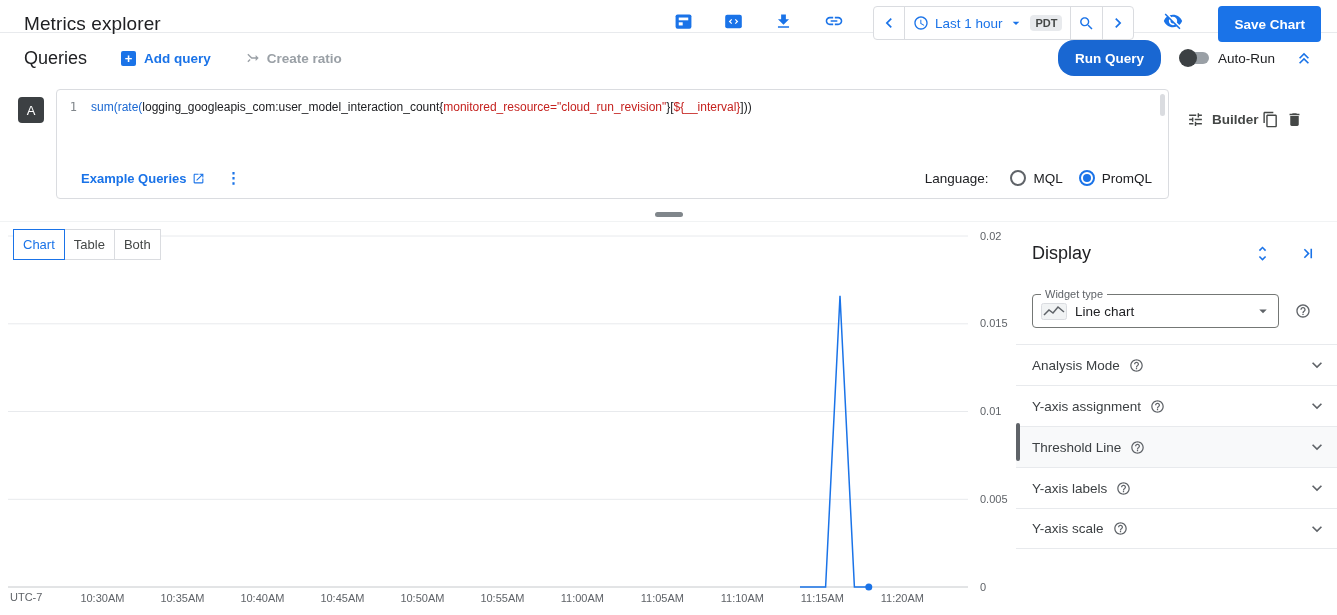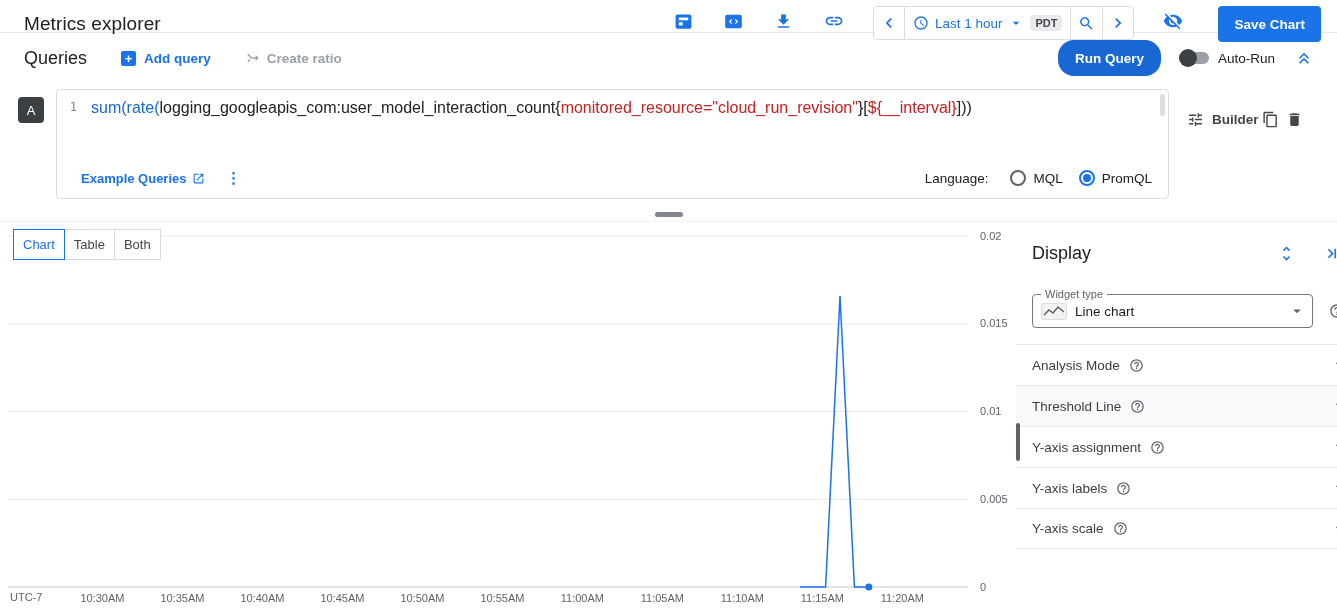--- a/index.html
+++ b/index.html
@@ -28,21 +28,21 @@
 .autorun{display:flex;align-items:center;gap:9px;margin-left:6px}
 .toggle{width:28px;height:12px;border-radius:6px;background:#9aa0a6;position:relative;display:inline-block}
 .toggle .knob{position:absolute;left:-2px;top:-3px;width:18px;height:18px;border-radius:50%;background:#3c4043}
 .autorun-label{font-size:13.5px}
 
 .query-section{display:flex;align-items:flex-start;padding:6px 16px 8px 16px}
 .query-letter{width:26px;height:26px;background:#3c4043;color:#fff;border-radius:4px;display:flex;align-items:center;justify-content:center;font-size:13px;margin:8px 12px 0 2px;flex:none}
 .editor-box{width:1113px;border:1px solid #dadce0;border-radius:4px;flex:none;background:#fff}
 .code-area{position:relative;min-height:68px;padding-top:9px;display:flex}
 .line-num{width:34px;text-align:right;padding-right:14px;color:#80868b;font-family:"DejaVu Sans Mono",monospace;font-size:12px;line-height:17px}
-.code-line{font-family:"DejaVu Sans Mono",monospace;font-size:16px;line-height:17px;white-space:pre}
+.code-line{font-family:"DejaVu Sans Mono",monospace;font-size:12px;line-height:17px;white-space:pre}
 .mini-scrollbar{position:absolute;top:4px;right:3px;width:5px;height:22px;border-radius:3px;background:#dadce0}
 .editor-footer{display:flex;align-items:center;height:40px;padding:0 16px 0 24px}
 .example-link{display:inline-flex;align-items:center;gap:5px;color:#1a73e8;font-size:13px;font-weight:bold;text-decoration:none;cursor:pointer}
 .dots-btn{color:#1a73e8;font-size:15px;font-weight:bold;width:26px;text-align:center;margin-left:16px}
 .lang-right{margin-left:auto;display:flex;align-items:center}
 .lang-label{font-size:13.5px;margin-right:6px}
 .radio-opt{display:inline-flex;align-items:center;gap:7px;margin-left:16px;cursor:pointer}
 .radio{width:16px;height:16px;border:2px solid #5f6368;border-radius:50%;position:relative;display:inline-block}
 .radio.sel{border-color:#1a73e8}
 .radio.sel::after{content:"";position:absolute;left:2px;top:2px;width:8px;height:8px;border-radius:50%;background:#1a73e8}
@@ -62,21 +62,21 @@
 .ctab{height:31px;padding:0 9px;border:1px solid #dadce0;background:#fff;font-size:13px;color:#444746;margin-left:-1px}
 .ctab:first-child{margin-left:0}
 .ctab.sel{color:#1a73e8;border-color:#1a73e8;position:relative;z-index:1}
 .utc-label{position:absolute;left:10px;top:369px;font-size:11px;color:#5f6368}
 
 .display-panel{flex:1;position:relative;padding-top:2px}
 .dp-header{display:flex;align-items:center;padding:14px 16px 0 16px}
 .dp-title{font-size:18px}
 .dp-icons{margin-left:auto;display:flex;align-items:center;gap:14px}
 .widget-row{display:flex;align-items:center;margin:26px 16px 16px 16px;gap:8px}
-.widget-select{position:relative;width:281px;height:34px;border:1px solid #747775;border-radius:4px;display:flex;align-items:center;gap:8px;padding:0 6px 0 8px;cursor:pointer;background:#fff}
+.widget-select{position:relative;width:247px;height:34px;border:1px solid #747775;border-radius:4px;display:flex;align-items:center;gap:8px;padding:0 6px 0 8px;cursor:pointer;background:#fff}
 .float-label{position:absolute;top:-7px;left:8px;background:#fff;padding:0 4px;font-size:11px;color:#5f6368}
 .wvalue{font-size:13.5px}
 .wcaret{margin-left:auto;display:inline-flex}
 .whelp{display:inline-flex;margin-left:8px}
 .dp-row{height:41px;display:flex;align-items:center;padding:0 10px 0 16px;border-top:1px solid #e8eaed;cursor:pointer}
 .dp-row:last-child{border-bottom:1px solid #e8eaed}
 .dp-row.hl{background:#f8f9fa}
 .dp-label{font-size:13.5px;font-weight:normal;color:#3c4043}
 .dp-help{display:inline-flex;margin-left:9px}
 .dp-chev{margin-left:auto;display:inline-flex}
@@ -320,47 +320,47 @@
               <svg width="15" height="15" viewBox="0 0 24 24" fill="#5f6368">
                 <path d="M11 18h2v-2h-2v2zm1-16C6.48 2 2 6.48 2 12s4.48 10 10 10 10-4.48 10-10S17.52 2 12 2zm0 18c-4.41 0-8-3.59-8-8s3.59-8 8-8 8 3.59 8 8-3.59 8-8 8zm0-14c-2.21 0-4 1.79-4 4h2c0-1.1.9-2 2-2s2 .9 2 2c0 2-3 1.75-3 5h2c0-2.25 3-2.5 3-5 0-2.21-1.79-4-4-4z"></path>
               </svg>
             </span>
             <span class="dp-chev">
               <svg width="20" height="20" viewBox="0 0 24 24" fill="#5f6368">
                 <path d="M16.59 8.59 12 13.17 7.41 8.59 6 10l6 6 6-6z"></path>
               </svg>
             </span>
           </div>
+          <div class="dp-row">
+            <span class="dp-label">Y-axis assignment</span>
+            <span class="dp-help">
+              <svg width="15" height="15" viewBox="0 0 24 24" fill="#5f6368">
+                <path d="M11 18h2v-2h-2v2zm1-16C6.48 2 2 6.48 2 12s4.48 10 10 10 10-4.48 10-10S17.52 2 12 2zm0 18c-4.41 0-8-3.59-8-8s3.59-8 8-8 8 3.59 8 8-3.59 8-8 8zm0-14c-2.21 0-4 1.79-4 4h2c0-1.1.9-2 2-2s2 .9 2 2c0 2-3 1.75-3 5h2c0-2.25 3-2.5 3-5 0-2.21-1.79-4-4-4z"></path>
+              </svg>
+            </span>
+            <span class="dp-chev">
+              <svg width="20" height="20" viewBox="0 0 24 24" fill="#5f6368">
+                <path d="M16.59 8.59 12 13.17 7.41 8.59 6 10l6 6 6-6z"></path>
+              </svg>
+            </span>
+          </div>
           <div class="dp-row hl">
             <span class="dp-label">Threshold Line</span>
             <span class="dp-help">
               <svg width="15" height="15" viewBox="0 0 24 24" fill="#5f6368">
                 <path d="M11 18h2v-2h-2v2zm1-16C6.48 2 2 6.48 2 12s4.48 10 10 10 10-4.48 10-10S17.52 2 12 2zm0 18c-4.41 0-8-3.59-8-8s3.59-8 8-8 8 3.59 8 8-3.59 8-8 8zm0-14c-2.21 0-4 1.79-4 4h2c0-1.1.9-2 2-2s2 .9 2 2c0 2-3 1.75-3 5h2c0-2.25 3-2.5 3-5 0-2.21-1.79-4-4-4z"></path>
               </svg>
             </span>
             <span class="dp-chev">
               <svg width="20" height="20" viewBox="0 0 24 24" fill="#5f6368">
                 <path d="M16.59 8.59 12 13.17 7.41 8.59 6 10l6 6 6-6z"></path>
               </svg>
             </span>
           </div>
           <div class="dp-row">
-            <span class="dp-label">Y-axis assignment</span>
-            <span class="dp-help">
-              <svg width="15" height="15" viewBox="0 0 24 24" fill="#5f6368">
-                <path d="M11 18h2v-2h-2v2zm1-16C6.48 2 2 6.48 2 12s4.48 10 10 10 10-4.48 10-10S17.52 2 12 2zm0 18c-4.41 0-8-3.59-8-8s3.59-8 8-8 8 3.59 8 8-3.59 8-8 8zm0-14c-2.21 0-4 1.79-4 4h2c0-1.1.9-2 2-2s2 .9 2 2c0 2-3 1.75-3 5h2c0-2.25 3-2.5 3-5 0-2.21-1.79-4-4-4z"></path>
-              </svg>
-            </span>
-            <span class="dp-chev">
-              <svg width="20" height="20" viewBox="0 0 24 24" fill="#5f6368">
-                <path d="M16.59 8.59 12 13.17 7.41 8.59 6 10l6 6 6-6z"></path>
-              </svg>
-            </span>
-          </div>
-          <div class="dp-row">
             <span class="dp-label">Y-axis labels</span>
             <span class="dp-help">
               <svg width="15" height="15" viewBox="0 0 24 24" fill="#5f6368">
                 <path d="M11 18h2v-2h-2v2zm1-16C6.48 2 2 6.48 2 12s4.48 10 10 10 10-4.48 10-10S17.52 2 12 2zm0 18c-4.41 0-8-3.59-8-8s3.59-8 8-8 8 3.59 8 8-3.59 8-8 8zm0-14c-2.21 0-4 1.79-4 4h2c0-1.1.9-2 2-2s2 .9 2 2c0 2-3 1.75-3 5h2c0-2.25 3-2.5 3-5 0-2.21-1.79-4-4-4z"></path>
               </svg>
             </span>
             <span class="dp-chev">
               <svg width="20" height="20" viewBox="0 0 24 24" fill="#5f6368">
                 <path d="M16.59 8.59 12 13.17 7.41 8.59 6 10l6 6 6-6z"></path>
               </svg>

